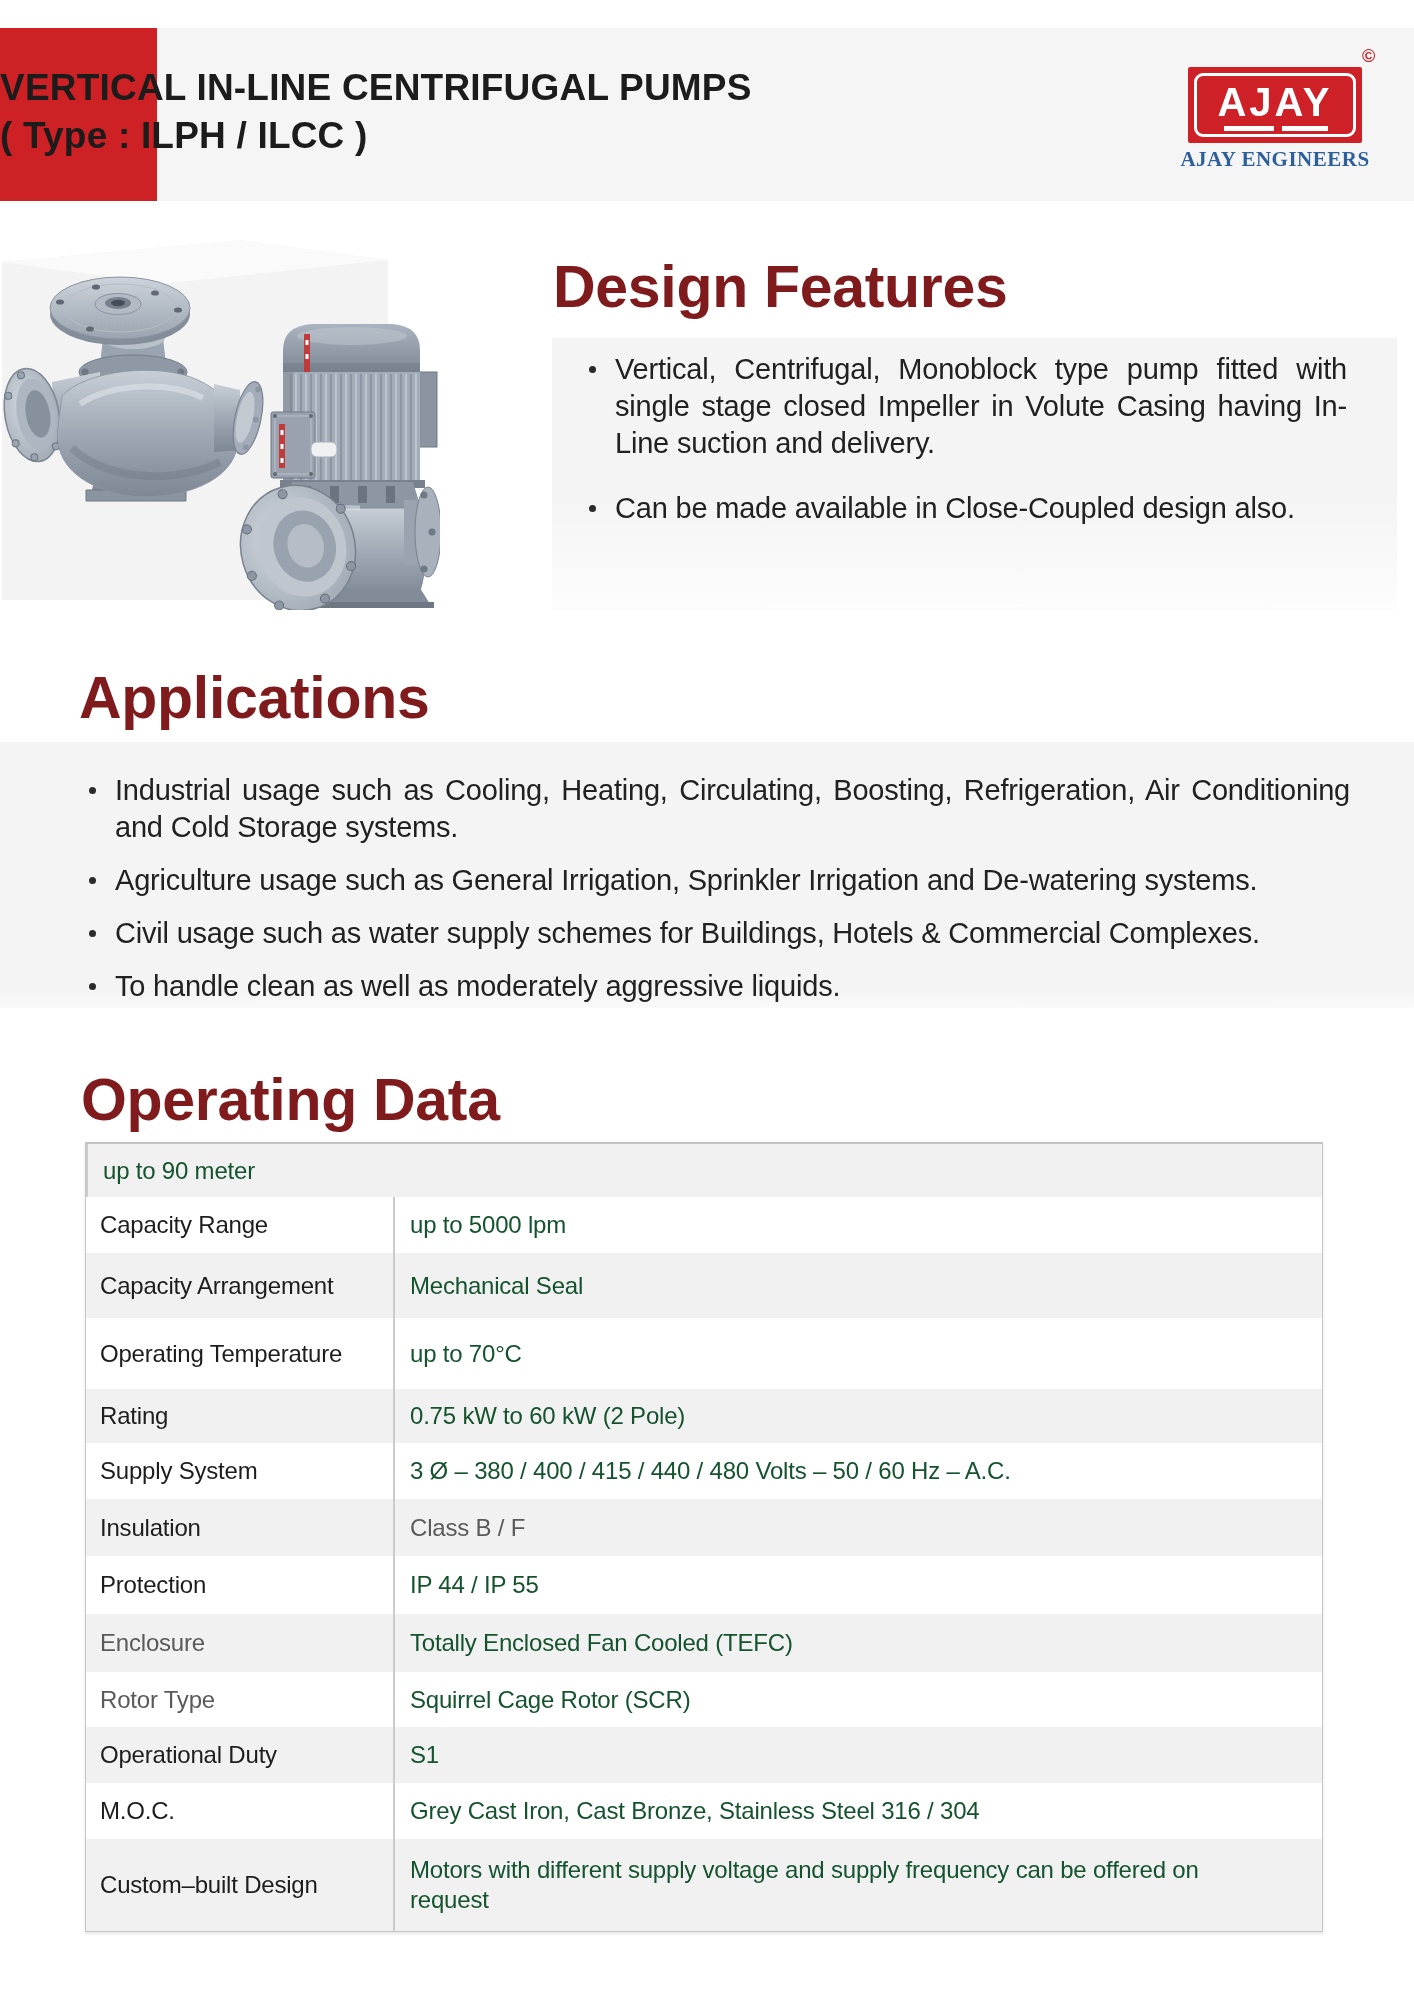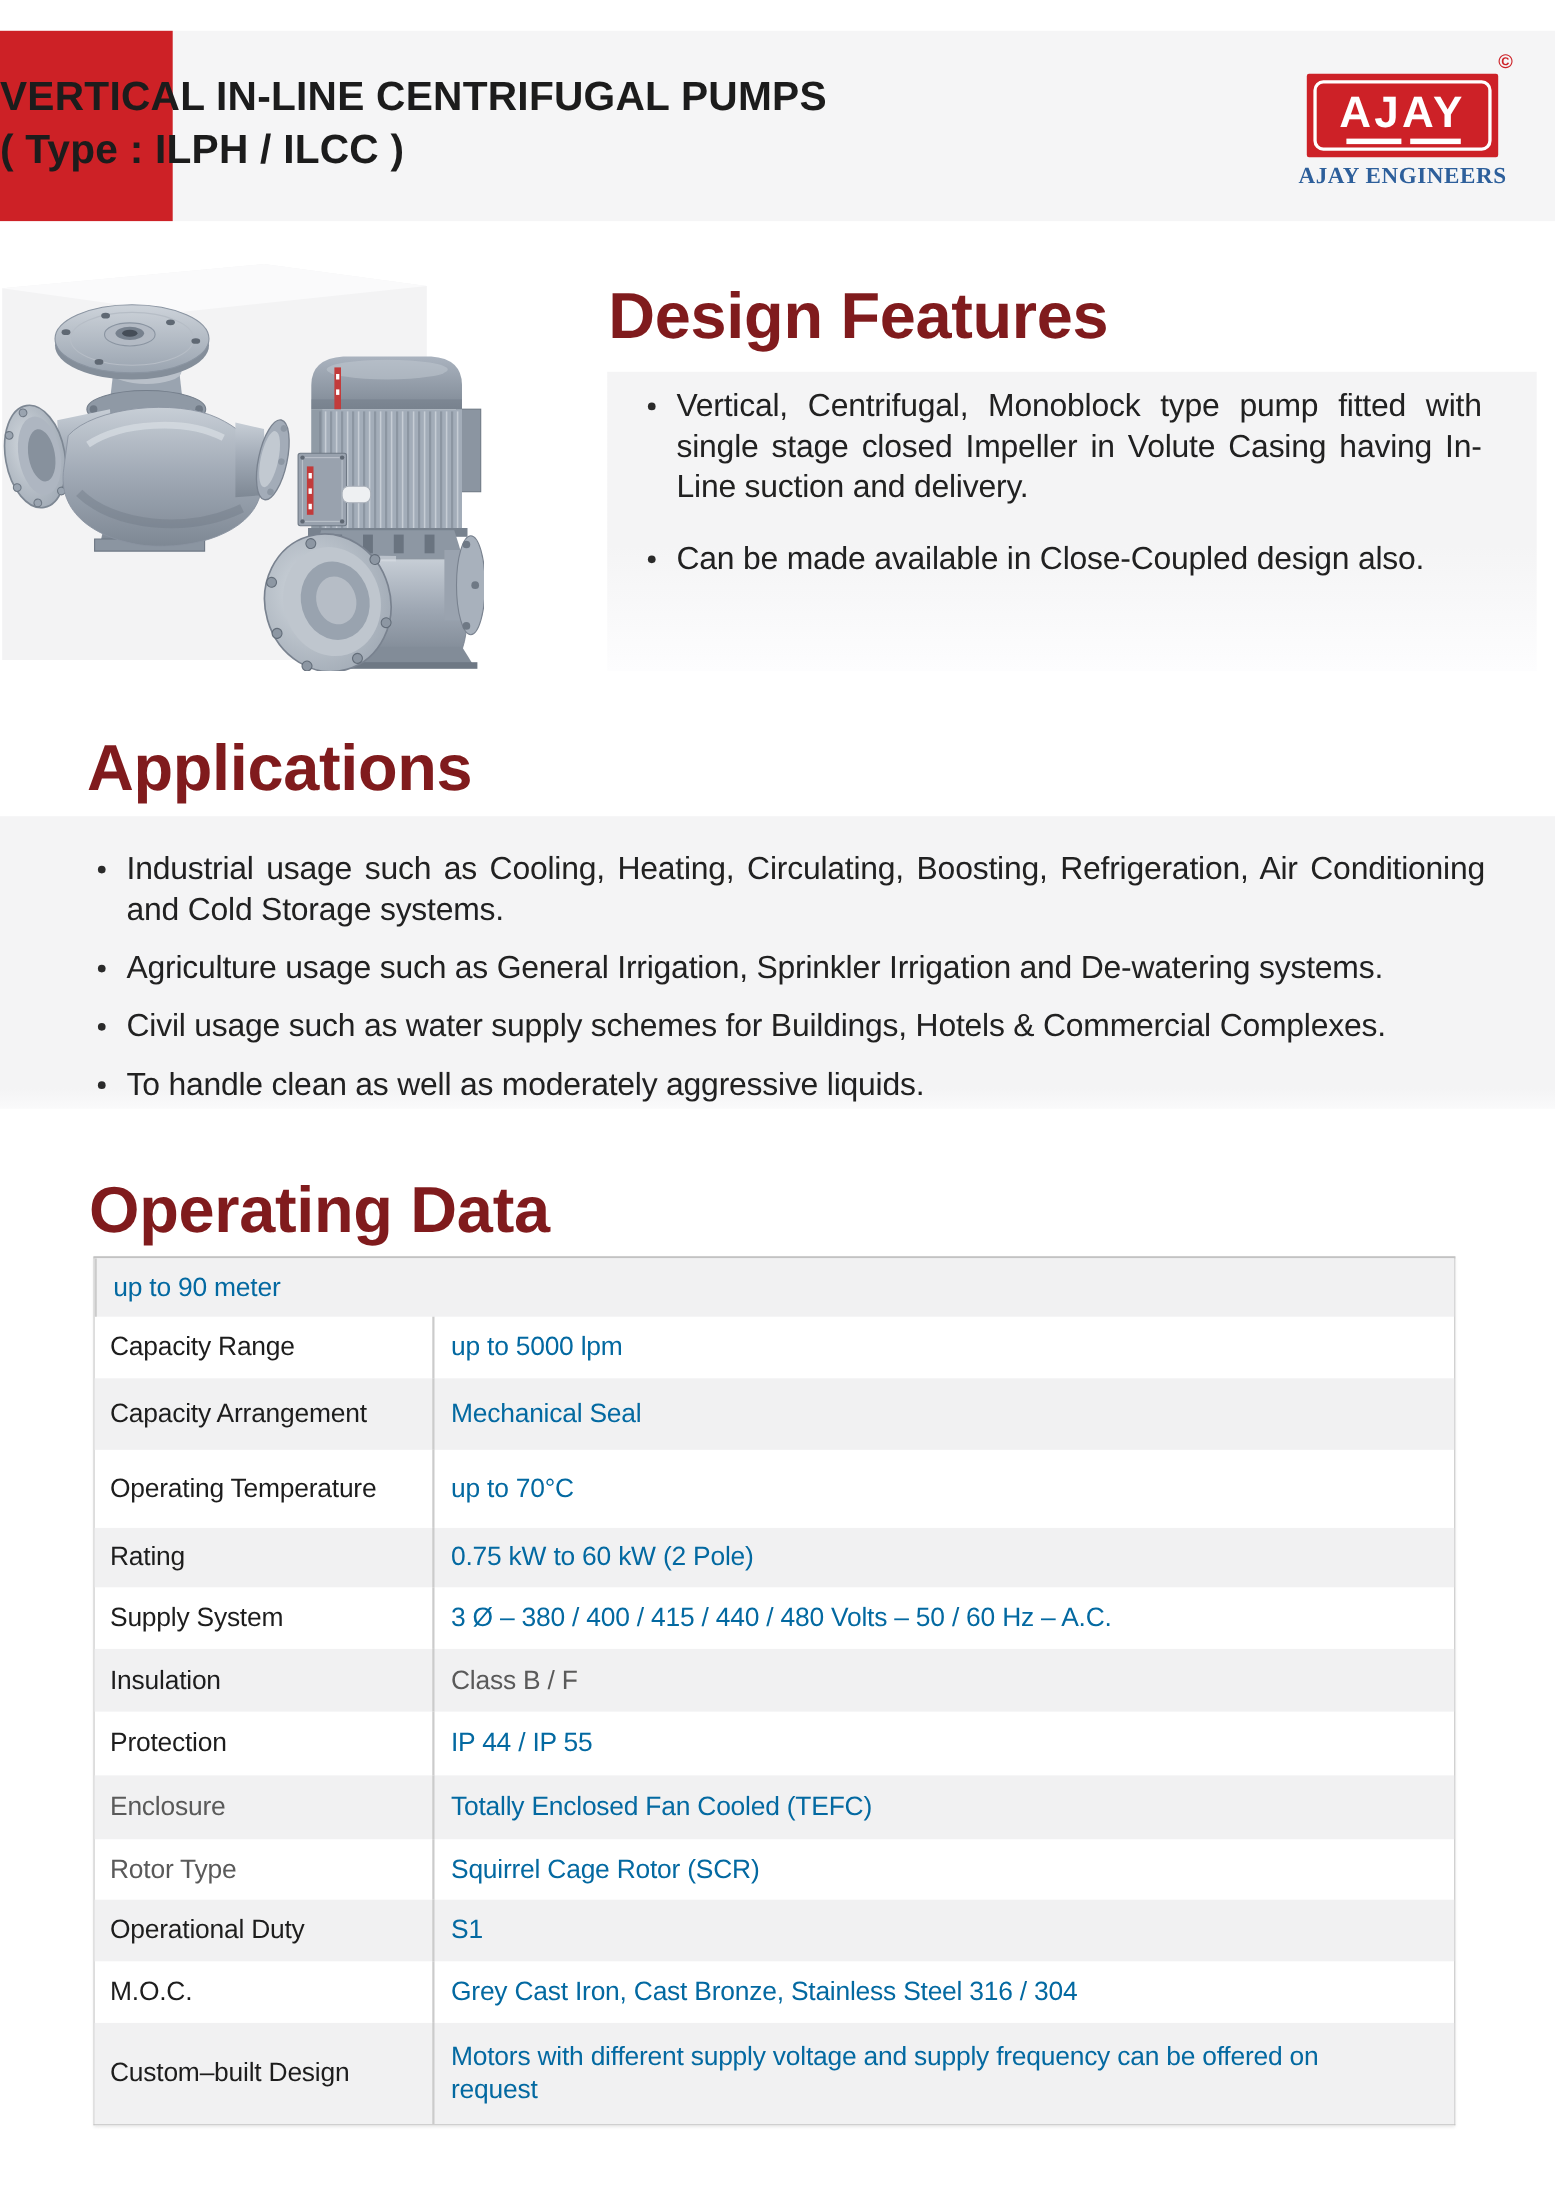--- a/index.html
+++ b/index.html
@@ -50,21 +50,21 @@
 
   
   .optable{position:absolute;left:85px;top:1142px;width:1238px;height:790px;box-sizing:border-box;
       border:1px solid #c6c6c6;border-top:2px solid #c2c2c2;background:#ffffff;
       box-shadow:0 2px 3px rgba(0,0,0,.10);}
   .trow{display:flex;}
   .trow:nth-child(odd){background:#f1f1f2;}
   .tlabel{width:307px;box-sizing:border-box;padding-left:14px;display:flex;align-items:center;
       font-size:24px;color:#1d1d1d;letter-spacing:-.2px;}
   .tval{flex:1;box-sizing:border-box;border-left:2px solid #cbcbcb;padding-left:15px;display:flex;
-      align-items:center;font-size:24px;color:#0369a1;letter-spacing:-.2px;}
+      align-items:center;font-size:24px;color:#14532d;letter-spacing:-.2px;}
   .tval span{display:block;line-height:30px;max-width:860px;}
   .muted{color:#5a5a5a;}
   .rh0{height:53px}.rh1{height:56px}.rh2{height:65px}.rh3{height:71px}.rh4{height:54px}
   .rh5{height:56px}.rh6{height:57px}.rh7{height:58px}.rh8{height:58px}.rh9{height:55px}
   .rh10{height:56px}.rh11{height:56px}.rh12{height:92px}
 
   
   .photo{position:absolute;left:0;top:200px;width:440px;height:410px;}
 </style>
 </head>

